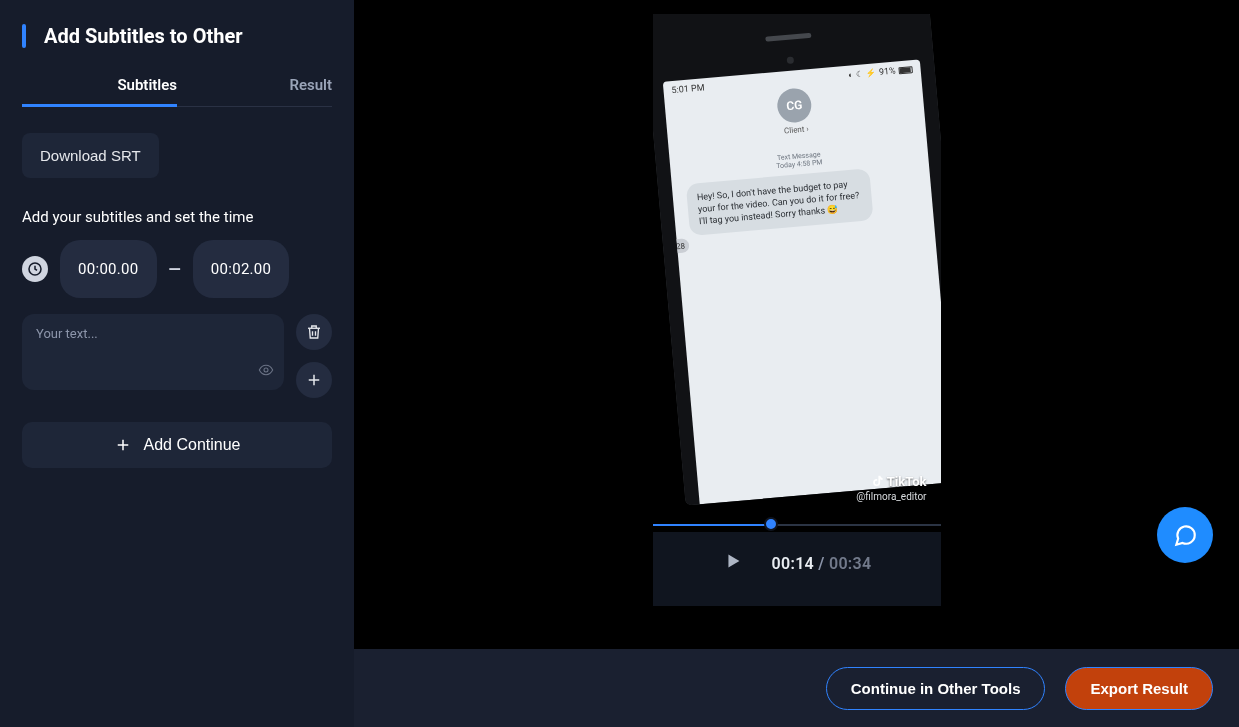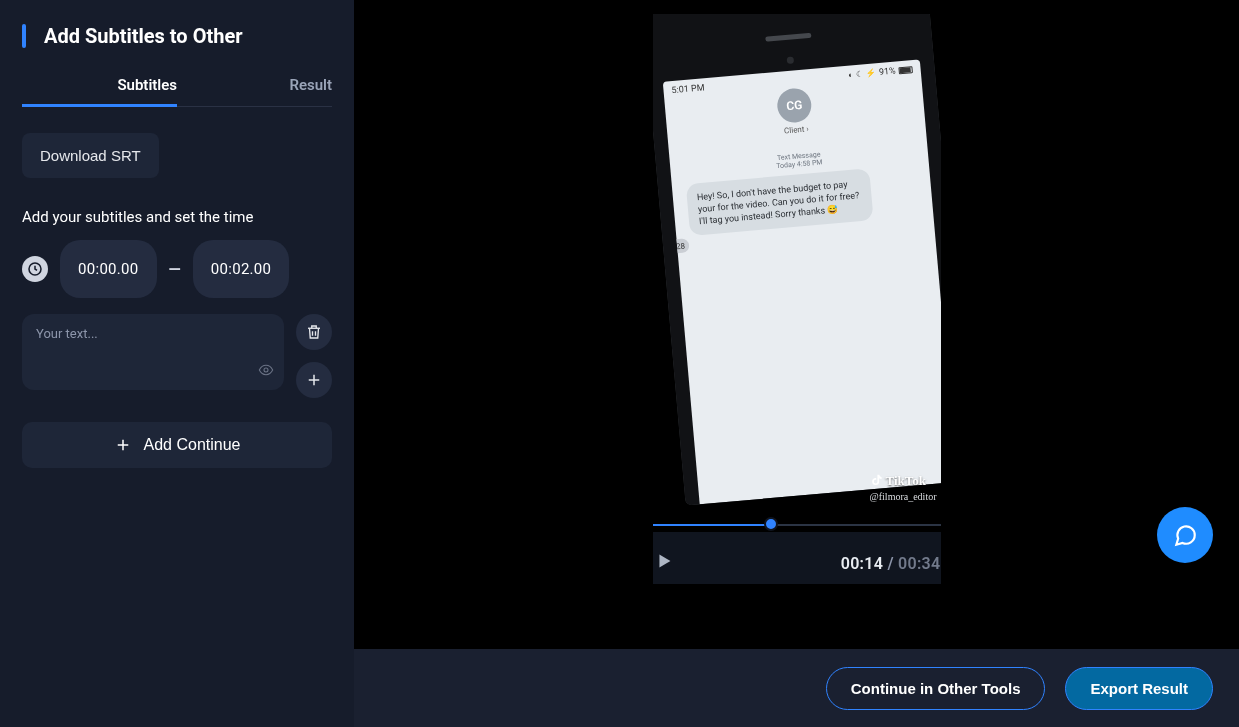--- a/index.html
+++ b/index.html
@@ -47,40 +47,40 @@
   .phone-bezel { position:absolute; inset:0; background:#111215; border-radius:34px 34px 0 0; }
   .speaker { position:absolute; top:50px; left:50%; transform:translateX(-50%); width:46px; height:5px; background:#45484d; border-radius:3px; }
   .camdot { position:absolute; top:72px; left:50%; transform:translateX(-50%); width:7px; height:7px; background:#2a2c30; border-radius:50%; }
   .screen { position:absolute; top:86px; left:14px; right:14px; bottom:0; background:#e9edf1; border-radius:4px 4px 0 0; overflow:hidden; }
   .status { display:flex; justify-content:space-between; align-items:center; padding:4px 8px 0; font-size:9px; color:#333; }
   .contact { text-align:center; margin-top:4px; }
   .contact-av { width:34px; height:34px; border-radius:50%; background:#9aa3ad; color:#fff; display:flex; align-items:center; justify-content:center; margin:0 auto; font-size:12px; font-weight:600; }
   .contact-name { font-size:8px; color:#555; margin-top:3px; }
   .msg-meta { text-align:center; font-size:7px; color:#6e7680; margin-top:18px; }
   .bubble { margin:6px 60px 0 14px; background:#d7dde2; border-radius:12px; padding:8px 10px; font-size:9px; color:#2b2f34; line-height:1.35; transform:rotate(0deg); }
-  .tiktok { position:absolute; right:4px; bottom:22px; text-align:left; color:#fff; font-weight:700; font-size:13px; text-shadow:0 1px 2px rgba(0,0,0,0.6);font-family:Liberation Serif, serif; }
+  .tiktok { position:absolute; right:14px; bottom:22px; text-align:right; color:#fff; font-weight:700; font-size:13px; text-shadow:0 1px 2px rgba(0,0,0,0.6); }
   .tiktok .sub { font-size:10px; color:#dadde0; font-weight:400; }
   .tiktok-ic { display:inline-block; vertical-align:middle; margin-right:2px; }
   .video-box { position:relative; width:288px; }
   .seek { position:relative; height:12px; margin-top:-4px;}
   .seek-track { position:absolute; left:0; right:0; top:4px; height:2px; background:#2b3444; }
   .seek-fill { position:absolute; left:0; top:4px; height:2px; background:#3083ff; }
   .seek-thumb { position:absolute; top:-3px; width:14px; height:14px; background:#3083ff; border:2px solid #0f141f; border-radius:50%; }
-  .controls { width:288px; background:#10151f; display:flex; align-items:center; justify-content:space-between; gap:28px; padding:18px 0 8px; }
+  .controls { width:288px; background:#10151f; display:flex; align-items:center; justify-content:center; gap:28px; padding:18px 0 30px; }
   .play-ic { cursor:pointer; color:#aeb6c4; }
   .time-label { font-size:16px; font-weight:600; letter-spacing:0.3px; }
   .time-label .cur { color:#e9edf2; }
   .time-label .sep { color:#8c95aa; }
   .time-label .dur { color:#727a8b; }
   
   .footer { height:78px; background:#1a2030; display:flex; align-items:center; justify-content:flex-end; gap:20px; padding:0 26px; position:relative; }
   .sidebar-footer-spacer { width:354px; height:78px; background:#161c2b; position:absolute; left:0; top:0; }
   .footer .inner { display:flex; gap:20px; align-items:center; z-index:2; }
   .out-btn { border:1.5px solid #3083ff; color:#ffffff; background:transparent; border-radius:22px; padding:12px 24px; font-size:15px; font-weight:700; cursor:pointer; }
-  .out-btn.primary { background:#0369a1; border-color:#3083ff; color:#ffffff; }
+  .out-btn.primary { background:#c2410c; border-color:#3083ff; color:#ffffff; }
   
   .help { position:absolute; right:26px; bottom:86px; width:56px; height:56px; border-radius:50%; background:#1f8cff; display:flex; align-items:center; justify-content:center; cursor:pointer; z-index:5; box-shadow:0 4px 12px rgba(0,0,0,0.4); }
   .badge-left { position:absolute; left:-10px; top:158px; width:22px; height:14px; background:#caced4; border-radius:8px; font-size:8px; color:#333; display:flex; align-items:center; justify-content:center; }
 </style>
 </head>
 <body>
 
 <div class="app">
 
 

